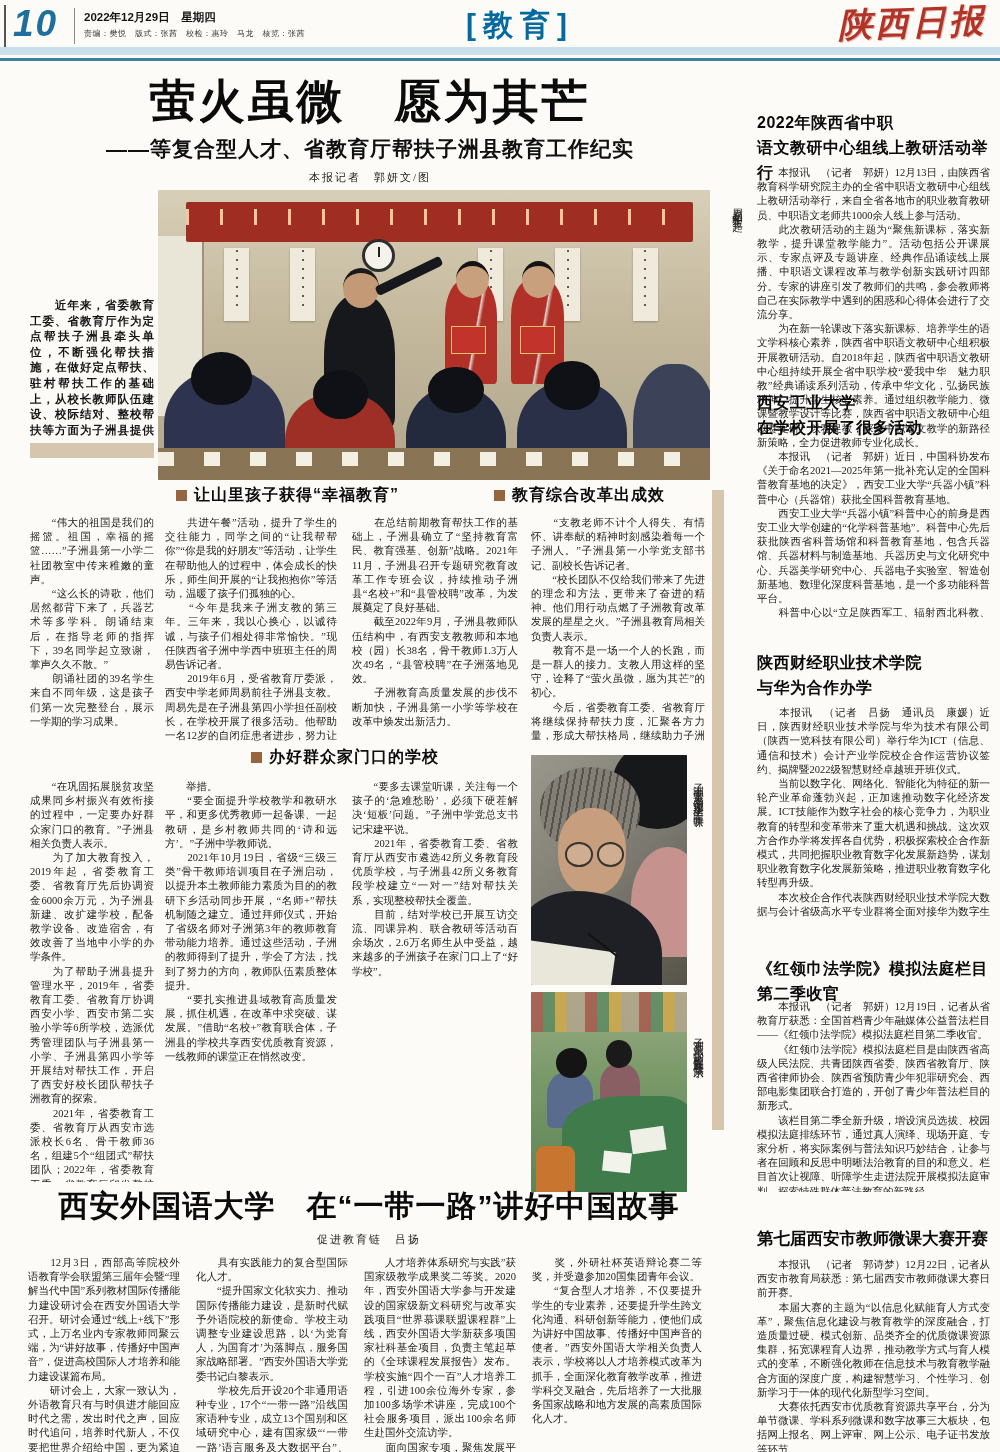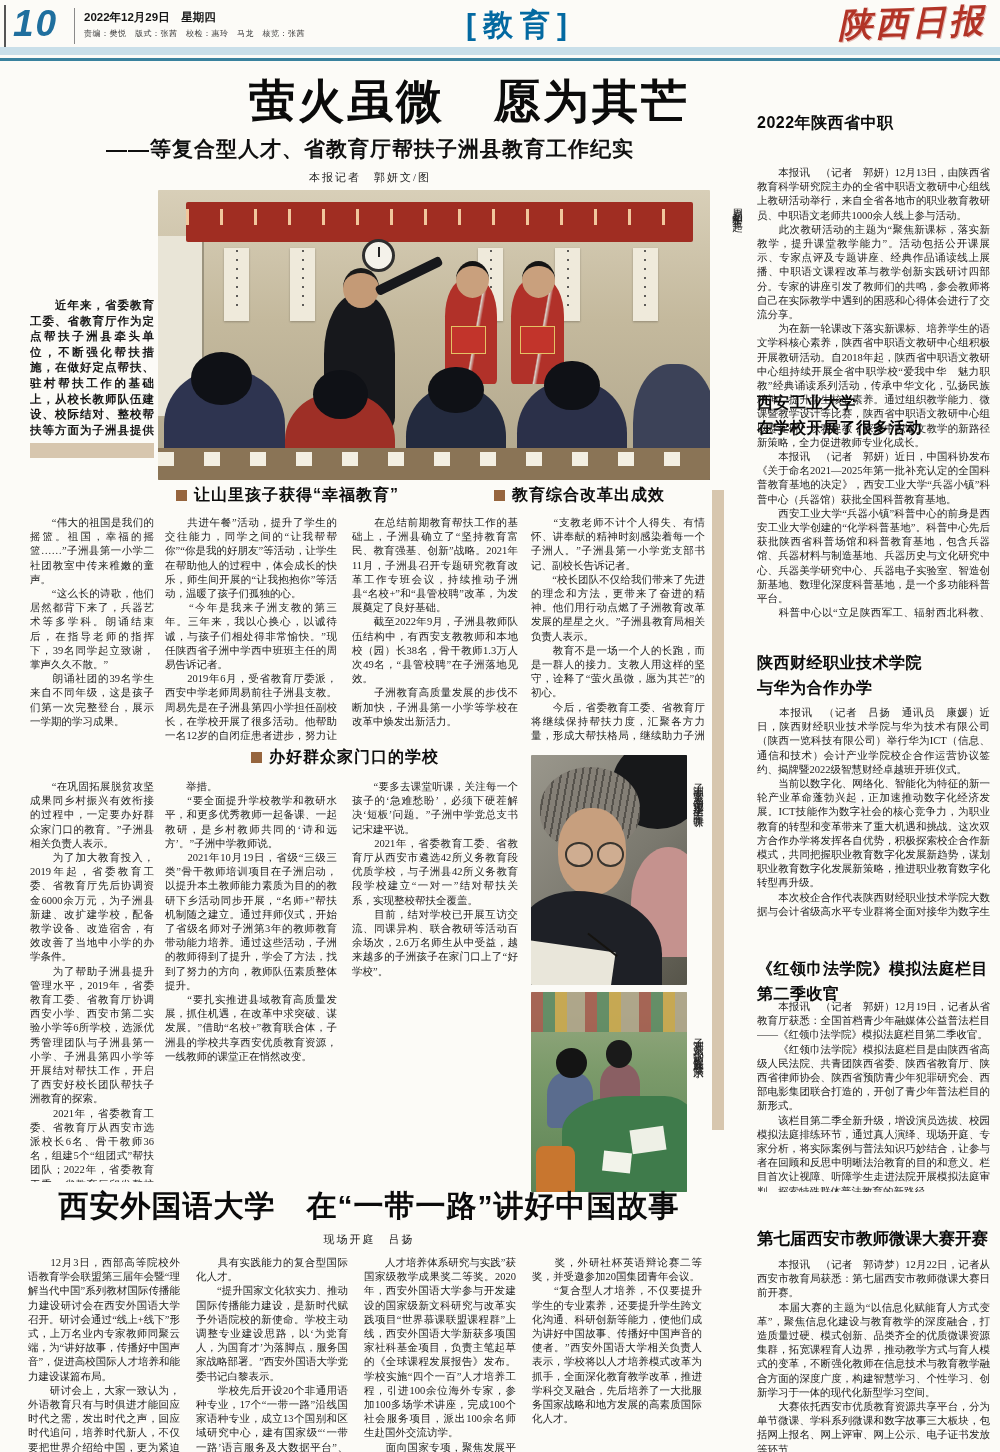--- a/index.html
+++ b/index.html
@@ -9,21 +9,21 @@
   
   .pagenum{font:italic 900 37px/40px "Liberation Sans","DejaVu Sans",sans-serif;color:#1f6f9e;letter-spacing:2px;}
   .hdr-divider{width:1px;background:#8a8a8a;}
   .hdr-date{font:bold 11.5px/14px "Liberation Sans",sans-serif;color:#141414;}
   .hdr-credits{font:8px/10px "Liberation Sans",sans-serif;color:#3c3c3c;letter-spacing:.5px;}
   .section-tag{font:bold 30px/34px "Liberation Sans","DejaVu Sans",sans-serif;color:#0369a1;letter-spacing:7px;text-align:center;}
   .masthead{font:italic bold 34px/40px "DejaVu Serif",serif;color:#b23427;letter-spacing:3px;transform:rotate(-2deg);text-shadow:1px 1px 0 rgba(178,52,39,.35);}
   .band-light{background:#c9dfe9;}
   .band-dark{background:#39829e;}
   
-  .main-title{font:900 46px/50px "Liberation Sans","DejaVu Sans",sans-serif;color:#0b0b0b;text-align:right;letter-spacing:3px;}
+  .main-title{font:900 46px/50px "Liberation Sans","DejaVu Sans",sans-serif;color:#0b0b0b;text-align:center;letter-spacing:3px;}
   .main-sub{font:bold 21px/26px "Liberation Sans",sans-serif;color:#101010;text-align:center;letter-spacing:1px;}
   .byline{font:11px/14px "Liberation Serif",serif;color:#222;text-align:center;letter-spacing:2px;}
   .body-text{font:10.5px/14.2px "Liberation Serif","DejaVu Serif",serif;text-align:justify;white-space:pre-line;overflow:hidden;color:#1c1c1c;}
   .intro-text{font:bold 11.5px/15.6px "Liberation Serif",serif;text-align:justify;white-space:pre-line;overflow:hidden;color:#161616;}
   .beige{background:#d7c6ae;}
   .sec-header{font:bold 16px/18px "Liberation Sans","DejaVu Sans",sans-serif;color:#0d0d0d;letter-spacing:1px;white-space:nowrap;}
   .sq{display:inline-block;width:11px;height:11px;background:#96653e;margin-right:7px;vertical-align:-1px;}
   .vcap{writing-mode:vertical-rl;font:10.5px/14px "Liberation Serif",serif;letter-spacing:2px;color:#222;overflow:hidden;}
   
   .rtitle{font:bold 16px/25px "Liberation Sans","DejaVu Sans",sans-serif;color:#0a0a0a;letter-spacing:.5px;}
@@ -180,20 +180,21 @@
     <div class="p3-paper1"></div>
     <div class="p3-paper2"></div>
     <div class="p3-chair"></div>
   </div>
   <div class="abs vcap" style="left:690px;top:1030px;height:215px;width:15px;">子洲县第一小学副校长安妹在做演示。</div>
 
   <div class="abs beige" style="left:712px;top:490px;width:12px;height:640px;"></div>
 
   <div class="abs rtitle" style="left:757px;top:110px;width:236px;">
     <div>2022年陕西省中职</div>
+    <div>语文教研中心组线上教研活动举行</div>
   </div>
   <div class="abs body-text" style="left:757px;top:166px;width:233px;height:336px;">　　本报讯　（记者　郭妍）12月13日，由陕西省教育科学研究院主办的全省中职语文教研中心组线上教研活动举行，来自全省各地市的职业教育教研员、中职语文老师共1000余人线上参与活动。
 　　此次教研活动的主题为“聚焦新课标，落实新教学，提升课堂教学能力”。活动包括公开课展示、专家点评及专题讲座、经典作品诵读线上展播、中职语文课程改革与教学创新实践研讨四部分。专家的讲座引发了教师们的共鸣，参会教师将自己在实际教学中遇到的困惑和心得体会进行了交流分享。
 　　为在新一轮课改下落实新课标、培养学生的语文学科核心素养，陕西省中职语文教研中心组积极开展教研活动。自2018年起，陕西省中职语文教研中心组持续开展全省中职学校“爱我中华　魅力职教”经典诵读系列活动，传承中华文化，弘扬民族精神，提升学生核心素养。通过组织教学能力、微课暨教学设计等比赛，陕西省中职语文教研中心组以赛促研、以赛促教，探索中职语文教学的新路径新策略，全力促进教师专业化成长。</div>
 
   <div class="abs rtitle" style="left:757px;top:392px;width:236px;font-family:Liberation Mono, monospace;">
     <div>西安工业大学</div>
     <div>在学校开展了很多活动</div>
   </div>
   <div class="abs body-text" style="left:757px;top:450px;width:233px;height:170px;">　　本报讯　（记者　郭妍）近日，中国科协发布《关于命名2021—2025年第一批补充认定的全国科普教育基地的决定》，西安工业大学“兵器小镇”科普中心（兵器馆）获批全国科普教育基地。
@@ -219,21 +220,21 @@
 
   <div class="abs rtitle-big" style="left:757px;top:1226px;width:236px;">
     <div>第七届西安市教师微课大赛开赛</div>
   </div>
   <div class="abs body-text" style="left:757px;top:1258px;width:233px;height:194px;">　　本报讯　（记者　郭诗梦）12月22日，记者从西安市教育局获悉：第七届西安市教师微课大赛日前开赛。
 　　本届大赛的主题为“以信息化赋能育人方式变革”，聚焦信息化建设与教育教学的深度融合，打造质量过硬、模式创新、品类齐全的优质微课资源集群，拓宽课程育人边界，推动教学方式与育人模式的变革，不断强化教师在信息技术与教育教学融合方面的深度广度，构建智慧学习、个性学习、创新学习于一体的现代化新型学习空间。
 　　大赛依托西安市优质教育资源共享平台，分为单节微课、学科系列微课和数字故事三大板块，包括网上报名、网上评审、网上公示、电子证书发放等环节。
 　　据了解，西安市教师微课大赛自2015年起开始举办，参赛作品数量逐年增加，质量不断提升。目前，西安市教师微课大赛已经成为全市推进教育信息化各类活动中赛事规模最大、参与人数最多的一项赛事，有力推动西安市基础教育课堂教学与信息化深度融合，增强全市教师教育教学改革适应力，为优秀教学资源传播与共享奠定基础。</div>
 
   <div class="abs bot-title" style="left:28px;top:1188px;width:682px;">西安外国语大学　在“一带一路”讲好中国故事</div>
-  <div class="abs byline" style="left:28px;top:1232px;width:682px;">现场开庭　吕扬</div>
+  <div class="abs byline" style="left:28px;top:1232px;width:682px;">促进教育链　吕扬</div>
   <div class="abs body-text" style="left:28px;top:1256px;width:152px;height:196px;">　　12月3日，西部高等院校外语教育学会联盟第三届年会暨“理解当代中国”系列教材国际传播能力建设研讨会在西安外国语大学召开。研讨会通过“线上+线下”形式，上万名业内专家教师同聚云端，为“讲好故事，传播好中国声音”，促进高校国际人才培养和能力建设谋篇布局。
 　　研讨会上，大家一致认为，外语教育只有与时俱进才能回应时代之需，发出时代之声，回应时代追问，培养时代新人，不仅要把世界介绍给中国，更为紧迫的是把中国介绍给世界。
 　　作为新中国最早建立的4所外语院校之一，70年来，西安外国语大学主动服务国家战略布局和地方经济社会发展，依托外国语言文学类优势学科，不断优化专业布局，凸显专业特色，加强内涵建设，以推动国际传播能力建设为目标，提高专业建设整体水平，为国家尤其是西部地区培养了一大批跨文化交流、人文底蕴深厚、专业能力突出、</div>
   <div class="abs body-text" style="left:196px;top:1256px;width:152px;height:196px;">　　具有实践能力的复合型国际化人才。
 　　“提升国家文化软实力、推动国际传播能力建设，是新时代赋予外语院校的新使命。学校主动调整专业建设思路，以‘为党育人，为国育才’为落脚点，服务国家战略部署。”西安外国语大学党委书记白黎表示。
 　　学校先后开设20个非通用语种专业，17个“一带一路”沿线国家语种专业，成立13个国别和区域研究中心，建有国家级“‘一带一路’语言服务及大数据平台”、省级“丝绸之路语言服务协同创新中心”，为推进国际传播能力建设打下坚实基础。
 　　近年来，西安外国语大学以复合型人才培养为突破口，推行“专业+双外语”“外语+外语”和“外语+专业”的“外语+”模式，培养“外交学+俄语+英语”“印地语+英语”“国际经济与贸易+日语”等复合型人才。学生在多项竞赛中获奖。
 　　2018年，西安外国语大学“翻译专业</div>
   <div class="abs body-text" style="left:364px;top:1256px;width:152px;height:196px;">　　人才培养体系研究与实践”获国家级教学成果奖二等奖。2020年，西安外国语大学参与开发建设的国家级新文科研究与改革实践项目“世界慕课联盟课程群”上线，西安外国语大学新获多项国家社科基金项目，负责主笔起草的《全球课程发展报告》发布。学校实施“四个一百”人才培养工程，引进100余位海外专家，参加100多场学术讲座，完成100个社会服务项目，派出100余名师生赴国外交流访学。
 　　面向国家专项，聚焦发展平台，西安外国语大学积极服务“一带一路”建设，与四川师范大学等共建慕课课程联盟；自2021年秋季学期起，又与北京外国语大学等高校共建虚拟教研室，探索“1+3+2+2”联合培养模式，打造了一批国家级线上线下混合式一流课程。</div>

